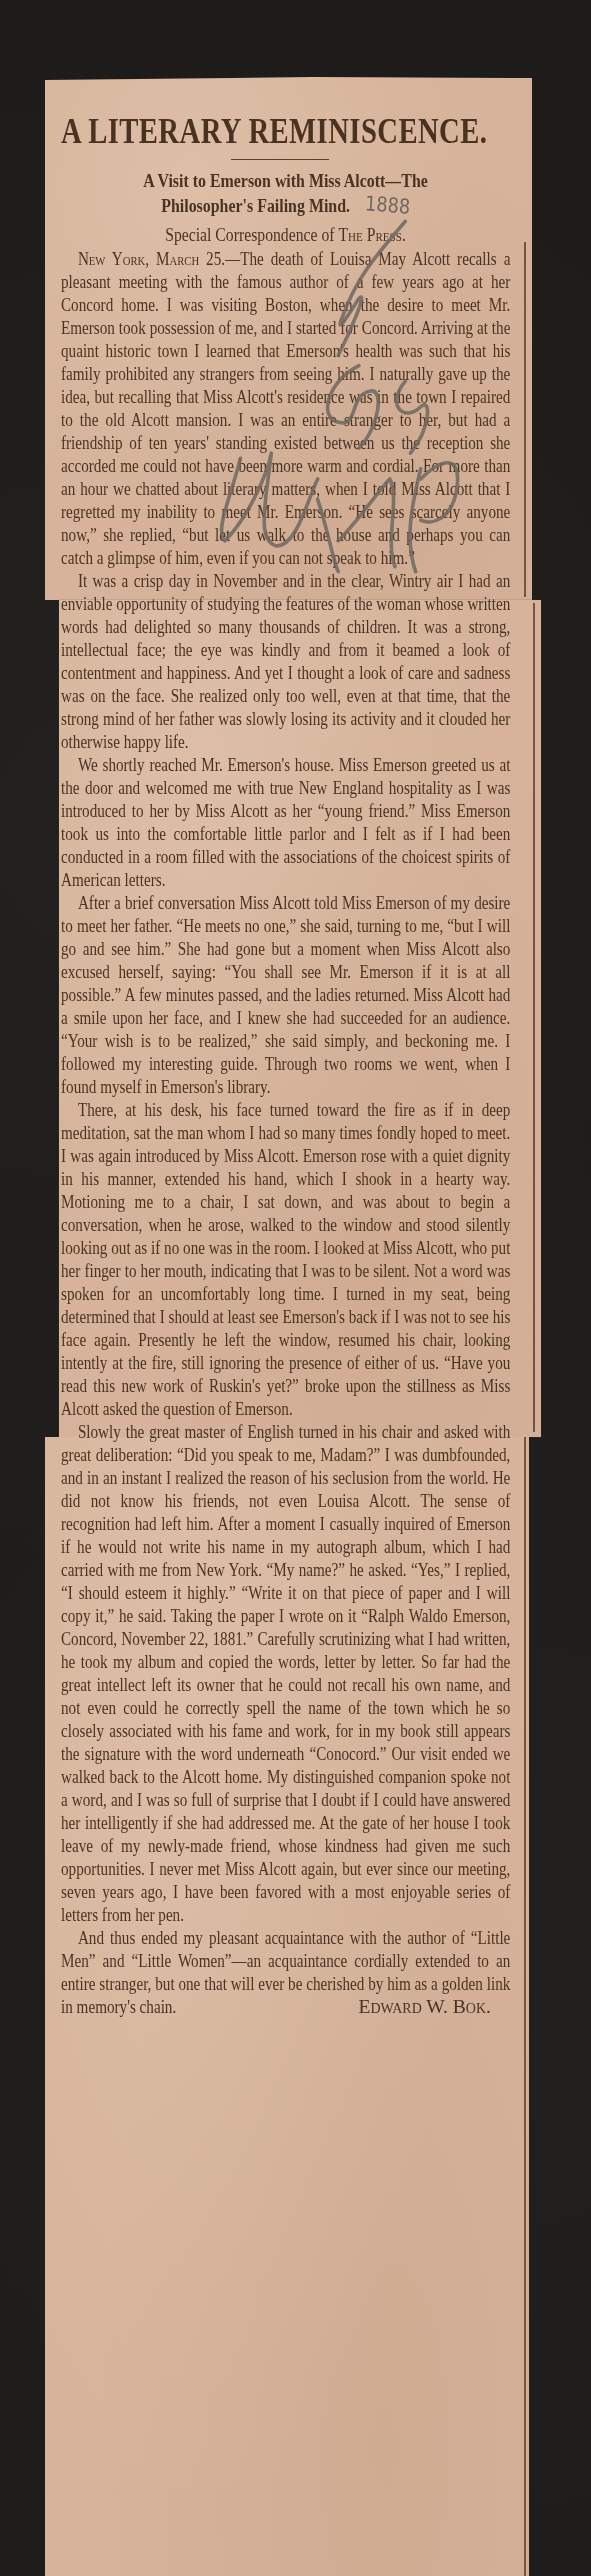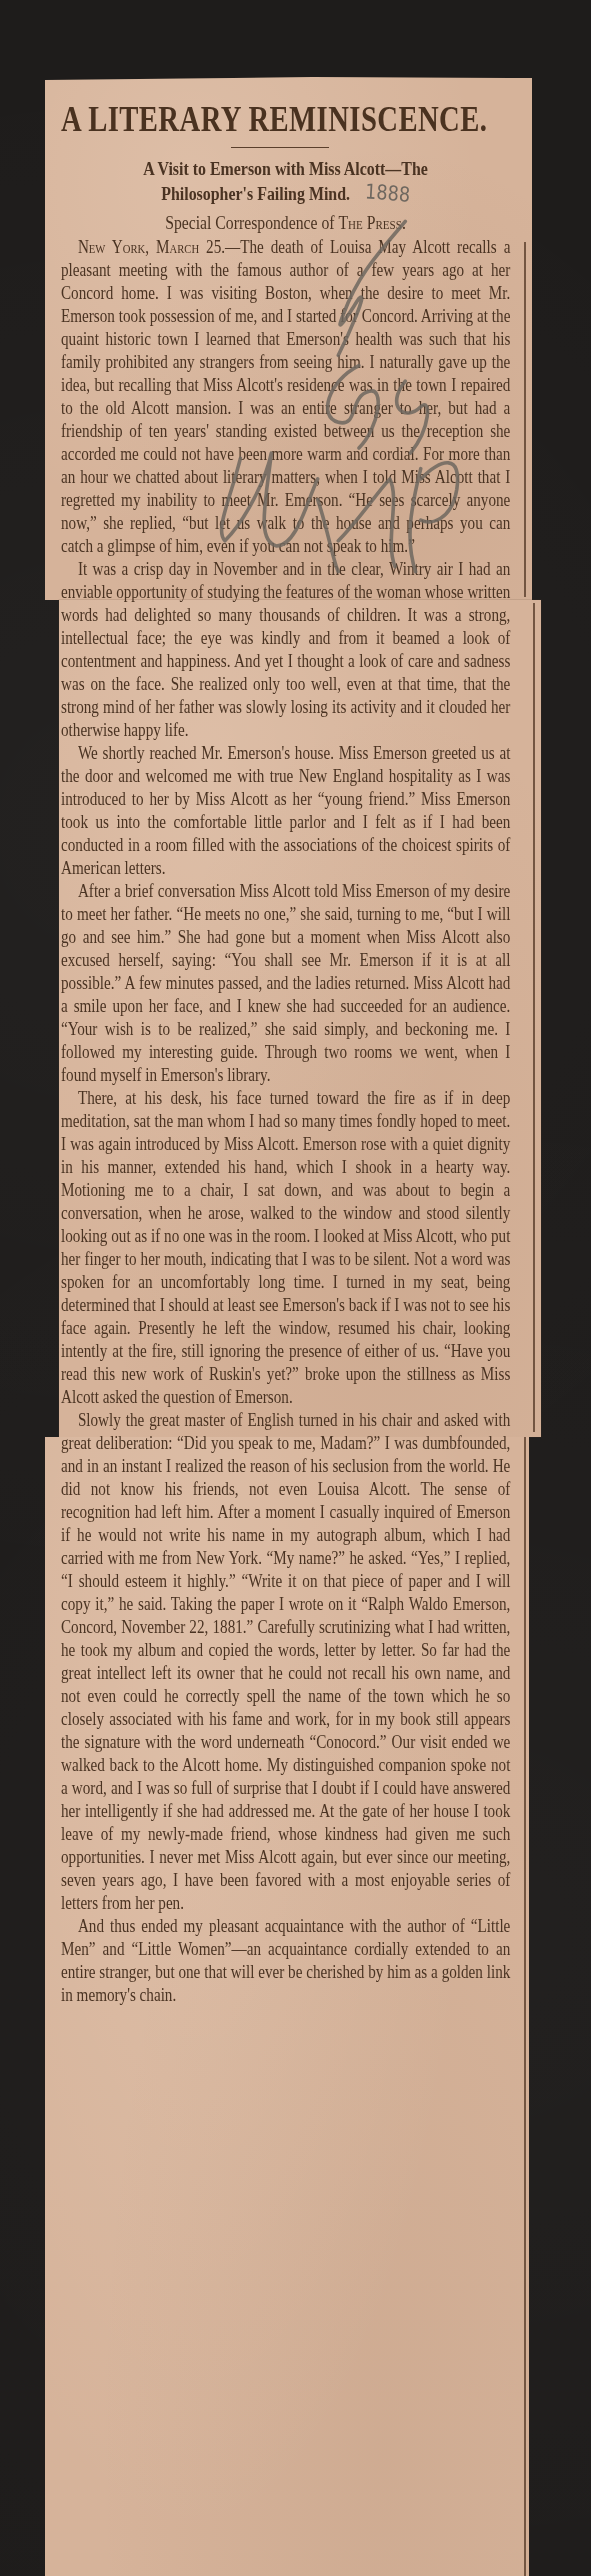--- a/index.html
+++ b/index.html
@@ -31,21 +31,21 @@
     box-shadow: 0 0 0 0.5px rgba(80,55,40,0.25);
   }
   .piece-1 { top: 0; height: 523px; left: 0; width: 487px; clip-path: polygon(0 3.1px, 55% 0, 100% 1px, 100% 100%, 0 100%); }
   .piece-2 { top: 523px; height: 837px; left: 14.4px; width: 482px; }
   .piece-3 { top: 1360px; height: 1262px; left: 0; width: 484px;
              clip-path: polygon(0 0, 100% 0, 100% 93%, 94% 96%, 86% 100%, 0 98.8%); }
   .col-rule {
     position: absolute; width: 1.5px; background: #5a3f2c; opacity: 0.8;
   }
   .content {
-    position: absolute; left: 15.5px; top: 4px; width: 449px;
+    position: absolute; left: 15.5px; top: 16px; width: 449px;
   }
   .headline {
     font-family: "Liberation Serif", serif;
     font-weight: bold;
     font-size: 35px; letter-spacing: 0.5px;
     transform: scaleX(0.82); transform-origin: left top;
     width: 122%;
     white-space: nowrap;
     margin: 0; padding-top: 19.6px; line-height: 37px;
     color: #4a3220;
@@ -110,20 +110,21 @@
 
     <div class="body-text">
       <p><span class="sc">New York, March 25.</span><span>—The death of Louisa May Alcott recalls a pleasant meeting with the famous author of a few years ago at her Concord home. I was visiting Boston, when the desire to meet Mr. Emerson took possession of me, and I started for Concord. Arriving at the quaint historic town I learned that Emerson's health was such that his family prohibited any strangers from seeing him. I naturally gave up the idea, but recalling that Miss Alcott's residence was in the town I repaired to the old Alcott mansion. I was an entire stranger to her, but had a friendship of ten years' standing existed between us the reception she accorded me could not have been more warm and cordial. For more than an hour we chatted about literary matters, when I told Miss Alcott that I regretted my inability to meet Mr. Emerson. “He sees scarcely anyone now,” she replied, “but let us walk to the house and perhaps you can catch a glimpse of him, even if you can not speak to him.”</span></p>
       <p>It was a crisp day in November and in the clear, Wintry air I had an enviable opportunity of studying the features of the woman whose written words had delighted so many thousands of children. It was a strong, intellectual face; the eye was kindly and from it beamed a look of contentment and happiness. And yet I thought a look of care and sadness was on the face. She realized only too well, even at that time, that the strong mind of her father was slowly losing its activity and it clouded her otherwise happy life.</p>
       <p>We shortly reached Mr. Emerson's house. Miss Emerson greeted us at the door and welcomed me with true New England hospitality as I was introduced to her by Miss Alcott as her “young friend.” Miss Emerson took us into the comfortable little parlor and I felt as if I had been conducted in a room filled with the associations of the choicest spirits of American letters.</p>
       <p>After a brief conversation Miss Alcott told Miss Emerson of my desire to meet her father. “He meets no one,” she said, turning to me, “but I will go and see him.” She had gone but a moment when Miss Alcott also excused herself, saying: “You shall see Mr. Emerson if it is at all possible.” A few minutes passed, and the ladies returned. Miss Alcott had a smile upon her face, and I knew she had succeeded for an audience. “Your wish is to be realized,” she said simply, and beckoning me. I followed my interesting guide. Through two rooms we went, when I found myself in Emerson's library.</p>
       <p>There, at his desk, his face turned toward the fire as if in deep meditation, sat the man whom I had so many times fondly hoped to meet. I was again introduced by Miss Alcott. Emerson rose with a quiet dignity in his manner, extended his hand, which I shook in a hearty way. Motioning me to a chair, I sat down, and was about to begin a conversation, when he arose, walked to the window and stood silently looking out as if no one was in the room. I looked at Miss Alcott, who put her finger to her mouth, indicating that I was to be silent. Not a word was spoken for an uncomfortably long time. I turned in my seat, being determined that I should at least see Emerson's back if I was not to see his face again. Presently he left the window, resumed his chair, looking intently at the fire, still ignoring the presence of either of us. “Have you read this new work of Ruskin's yet?” broke upon the stillness as Miss Alcott asked the question of Emerson.</p>
       <p>Slowly the great master of English turned in his chair and asked with great deliberation: “Did you speak to me, Madam?” I was dumbfounded, and in an instant I realized the reason of his seclusion from the world. He did not know his friends, not even Louisa Alcott. The sense of recognition had left him. After a moment I casually inquired of Emerson if he would not write his name in my autograph album, which I had carried with me from New York. “My name?” he asked. “Yes,” I replied, “I should esteem it highly.” “Write it on that piece of paper and I will copy it,” he said. Taking the paper I wrote on it “Ralph Waldo Emerson, Concord, November 22, 1881.” Carefully scrutinizing what I had written, he took my album and copied the words, letter by letter. So far had the great intellect left its owner that he could not recall his own name, and not even could he correctly spell the name of the town which he so closely associated with his fame and work, for in my book still appears the signature with the word underneath “Conocord.” Our visit ended we walked back to the Alcott home. My distinguished companion spoke not a word, and I was so full of surprise that I doubt if I could have answered her intelligently if she had addressed me. At the gate of her house I took leave of my newly-made friend, whose kindness had given me such opportunities. I never met Miss Alcott again, but ever since our meeting, seven years ago, I have been favored with a most enjoyable series of letters from her pen.</p>
       <p>And thus ended my pleasant acquaintance with the author of “Little Men” and “Little Women”—an acquaintance cordially extended to an entire stranger, but one that will ever be cherished by him as a golden link in memory's chain.</p>
     </div>
+    <div class="signature">Edward W. Bok.</div>
   </div>
 
   <svg class="pencil" style="left:118px; top:134px;" width="330" height="371" viewBox="0 0 640 720">
     <path d="M470 20 C420 80 380 120 350 200 C330 250 360 200 380 170 C400 150 360 240 340 280"></path>
     <path d="M380 300 C320 330 300 400 340 410 C380 420 360 360 400 350 C430 340 420 420 380 460"></path>
     <path d="M470 330 C430 380 470 410 500 380 C520 360 520 420 480 470"></path>
     <path d="M150 480 C130 560 100 620 120 640 C160 600 200 520 210 470 C200 560 180 640 220 650 C260 650 280 560 300 520"></path>
     <path d="M300 560 C320 620 330 680 340 700 M340 640 C380 600 420 540 440 520 C460 560 430 640 450 690"></path>
     <path d="M500 500 C480 580 470 640 490 700 M500 520 C540 480 580 470 570 540 C560 600 520 610 500 600"></path>
   </svg>

